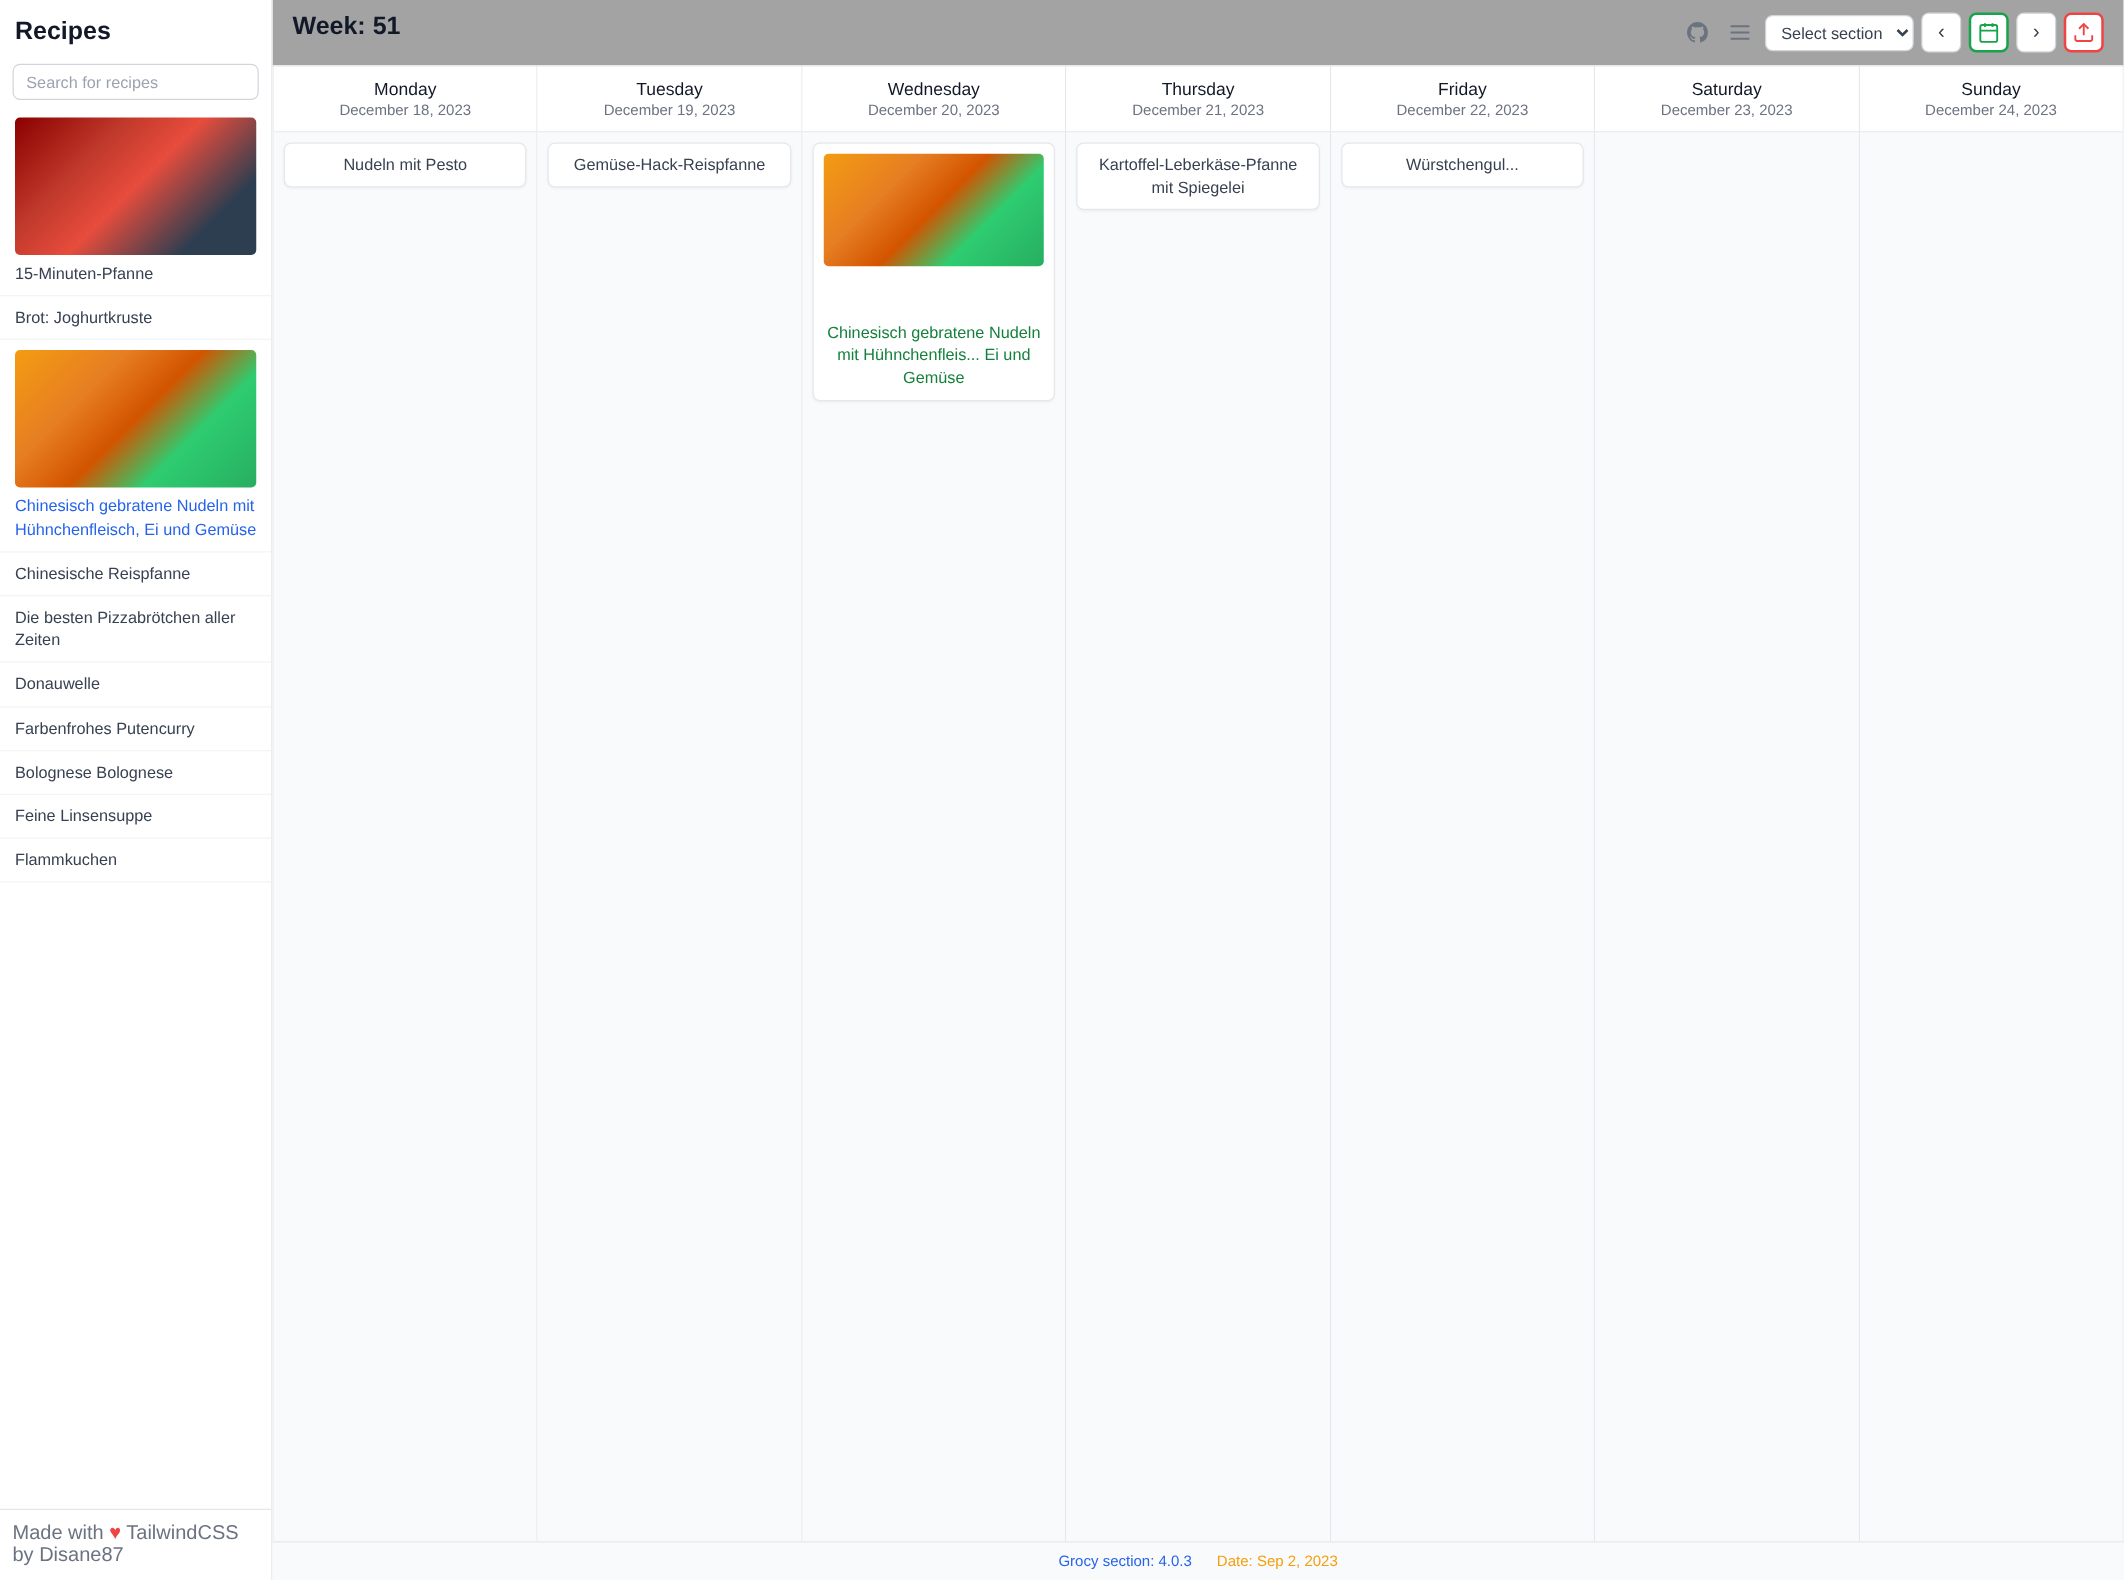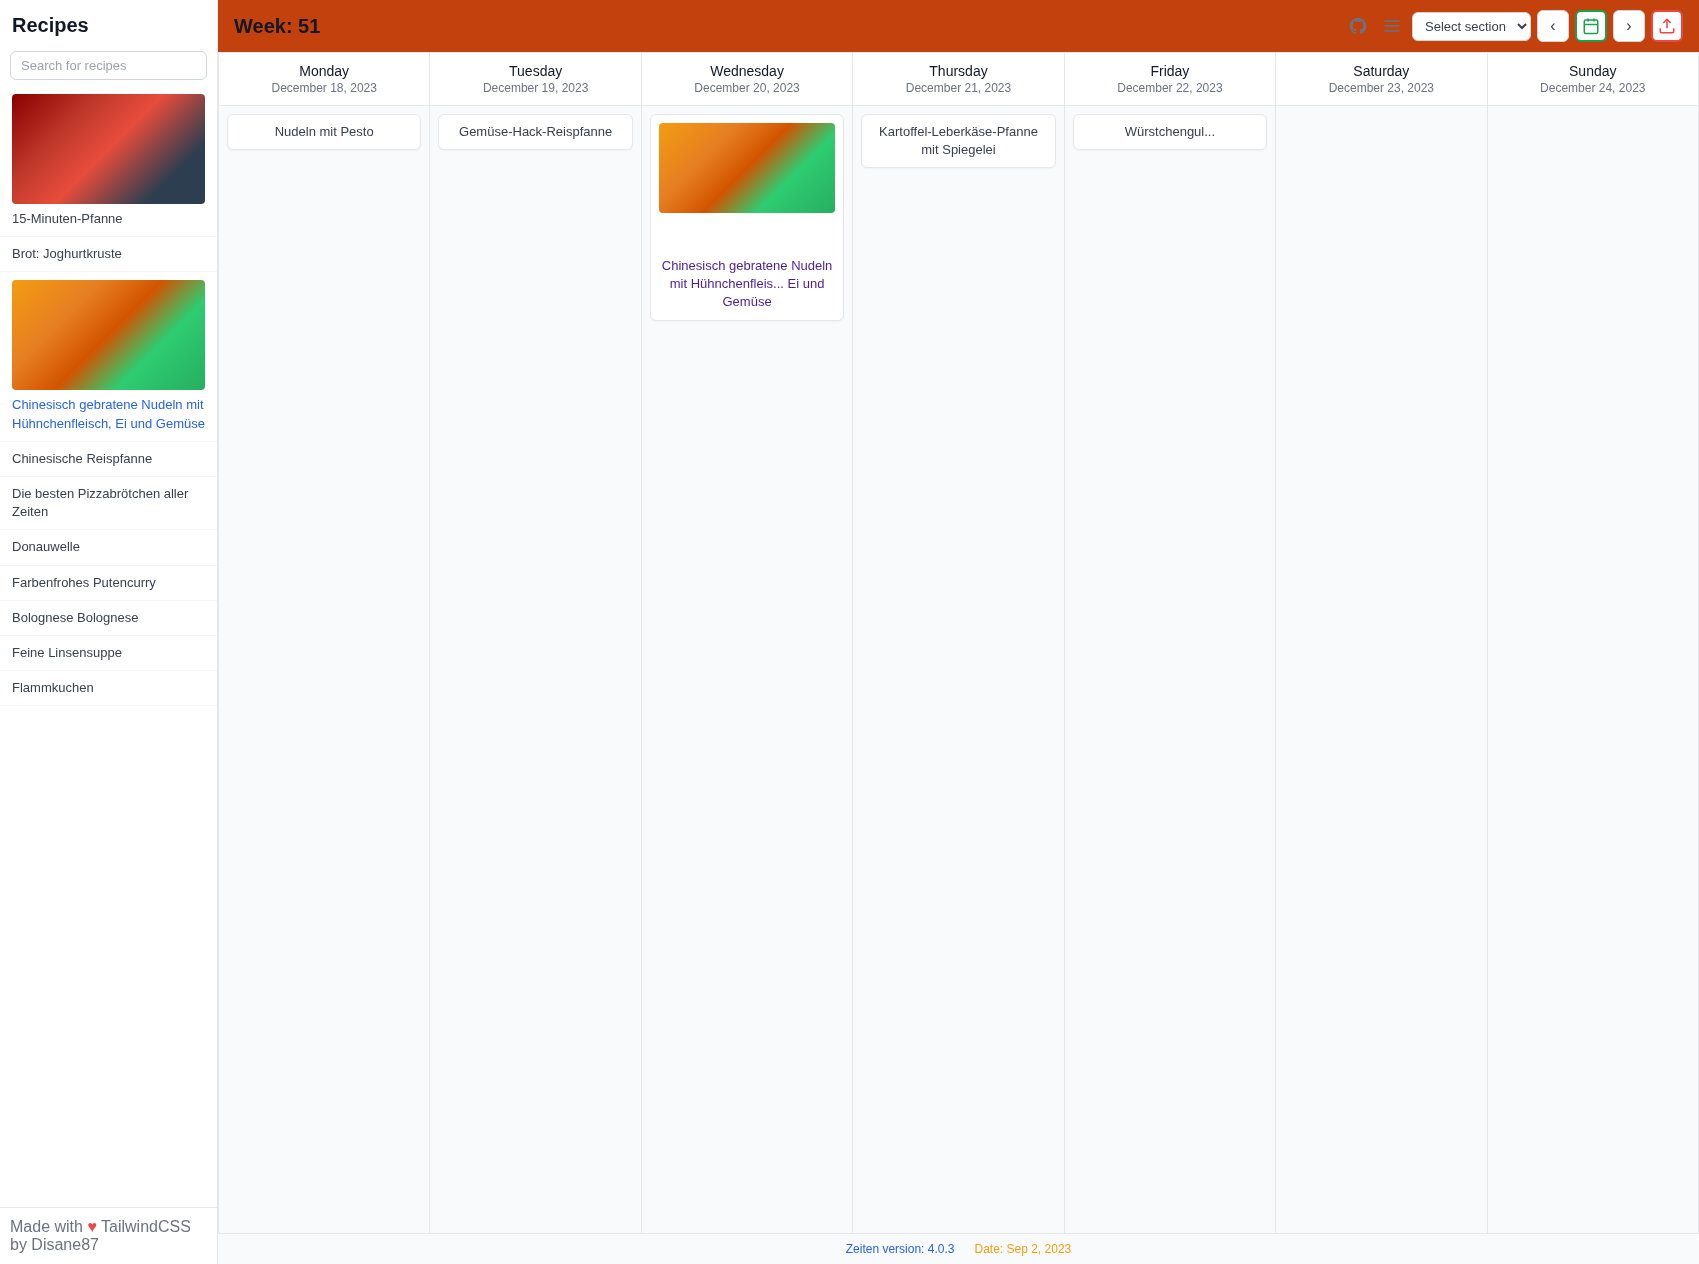--- a/index.html
+++ b/index.html
@@ -20,21 +20,21 @@
     .recipe-item-image-placeholder { width: 100%; height: 110px; border-radius: 4px; margin-bottom: 6px; background: #e5e7eb; }
     .recipe-item-name { font-size: 13px; color: #374151; line-height: 1.4; }
     .recipe-item-name.link { color: #2563eb; }
     .sidebar-footer { padding: 10px; font-size: 16px; color: #6b7280; border-top: 1px solid #e5e7eb; }
     .sidebar-footer .heart { color: #ef4444; }
 
     
     .main-content { flex: 1; display: flex; flex-direction: column; overflow: hidden; background: #f9fafb; }
 
     
-    .topbar { display: flex; align-items: center; padding: 10px 16px; background: #c2410c; border-bottom: 1px solid #e5e7eb; gap: 8px; }
+    .topbar { display: flex; padding: 10px 16px; background: #a3a3a3; border-bottom: 1px solid #e5e7eb; gap: 8px; }
     .week-title { font-size: 20px; font-weight: 600; color: #111827; flex: 1; }
     .topbar-icons { display: flex; align-items: center; gap: 6px; }
     .icon-btn { background: none; border: none; cursor: pointer; color: #6b7280; padding: 4px; border-radius: 4px; display: flex; align-items: center; justify-content: center; }
     .icon-btn svg { width: 20px; height: 20px; }
     .select-section { border: 1px solid #d1d5db; border-radius: 6px; padding: 5px 8px; font-size: 13px; color: #374151; background: #fff; cursor: pointer; }
     .nav-btn { width: 32px; height: 32px; border: 1px solid #d1d5db; border-radius: 6px; background: #fff; cursor: pointer; display: flex; align-items: center; justify-content: center; color: #374151; font-size: 16px; }
     .calendar-btn { width: 32px; height: 32px; border: 2px solid #16a34a; border-radius: 6px; background: #fff; cursor: pointer; display: flex; align-items: center; justify-content: center; color: #16a34a; font-size: 16px; }
     .export-btn { width: 32px; height: 32px; border: 2px solid #ef4444; border-radius: 6px; background: #fff; cursor: pointer; display: flex; align-items: center; justify-content: center; color: #ef4444; font-size: 16px; }
 
     
@@ -43,21 +43,21 @@
     .day-column { border-right: 1px solid #e5e7eb; display: flex; flex-direction: column; }
     .day-header { padding: 10px 8px; text-align: center; border-bottom: 1px solid #e5e7eb; background: #fff; }
     .day-name { font-weight: 400; font-size: 14px; color: #111827; }
     .day-date { font-size: 12px; color: #6b7280; margin-top: 2px; }
     .day-body { flex: 1; padding: 8px; background: #f9fafb; display: flex; flex-direction: column; gap: 6px; }
 
     
     .cal-card { background: #fff; border: 1px solid #e5e7eb; border-radius: 6px; padding: 8px; cursor: pointer; box-shadow: 0 1px 2px rgba(0,0,0,0.04); }
     .cal-card-image { width: 100%; height: 90px; object-fit: cover; border-radius: 4px; margin-bottom: 6px; }
     .cal-card-name { font-size: 13px; color: #374151; line-height: 1.4; text-align: center; }
-    .cal-card-name.link { color: #4c1d95; margin-top: 44px; }
+    .cal-card-name.link { color: #15803d; margin-top: 44px; }
 
     
     .app-footer { background: #f9fafb; border-top: 1px solid #e5e7eb; padding: 8px 16px; display: flex; justify-content: center; align-items: center; gap: 20px; font-size: 12px; }
     .footer-link { color: #2563eb; text-decoration: none; }
     .footer-date { color: #f59e0b; }
 
     
     .recipe-list::-webkit-scrollbar { width: 4px; }
     .recipe-list::-webkit-scrollbar-track { background: #f1f1f1; }
     .recipe-list::-webkit-scrollbar-thumb { background: #ccc; border-radius: 2px; }
@@ -219,17 +219,17 @@
             <div class="day-header">
               <div class="day-name">Sunday</div>
               <div class="day-date">December 24, 2023</div>
             </div>
             <div class="day-body"></div>
           </div>
         </div>
     </div>
 
     <div class="app-footer">
-      <a class="footer-link" href="#">Zeiten version: 4.0.3</a>
+      <a class="footer-link" href="#">Grocy section: 4.0.3</a>
       <span class="footer-date">Date: Sep 2, 2023</span>
     </div>
   </div>
 </div>
 
 </body></html>

